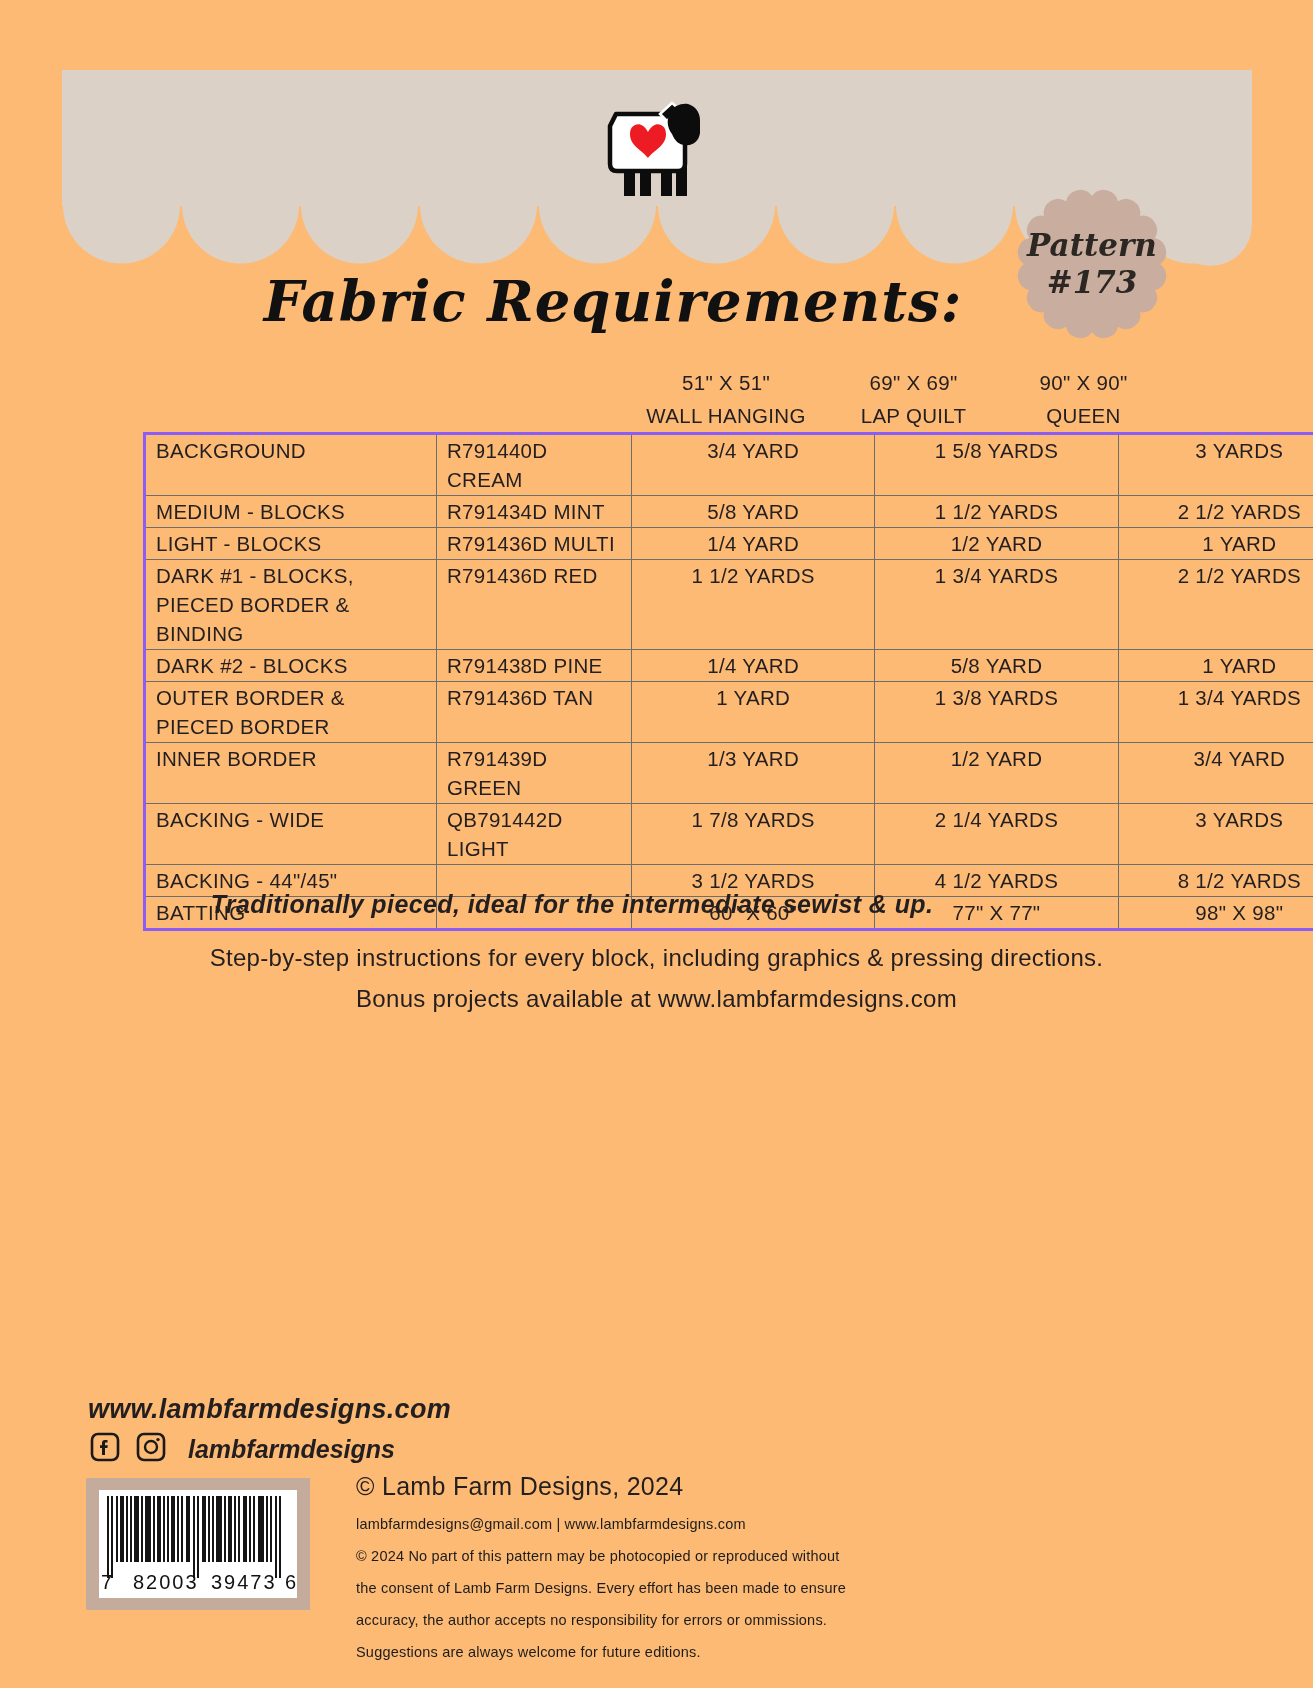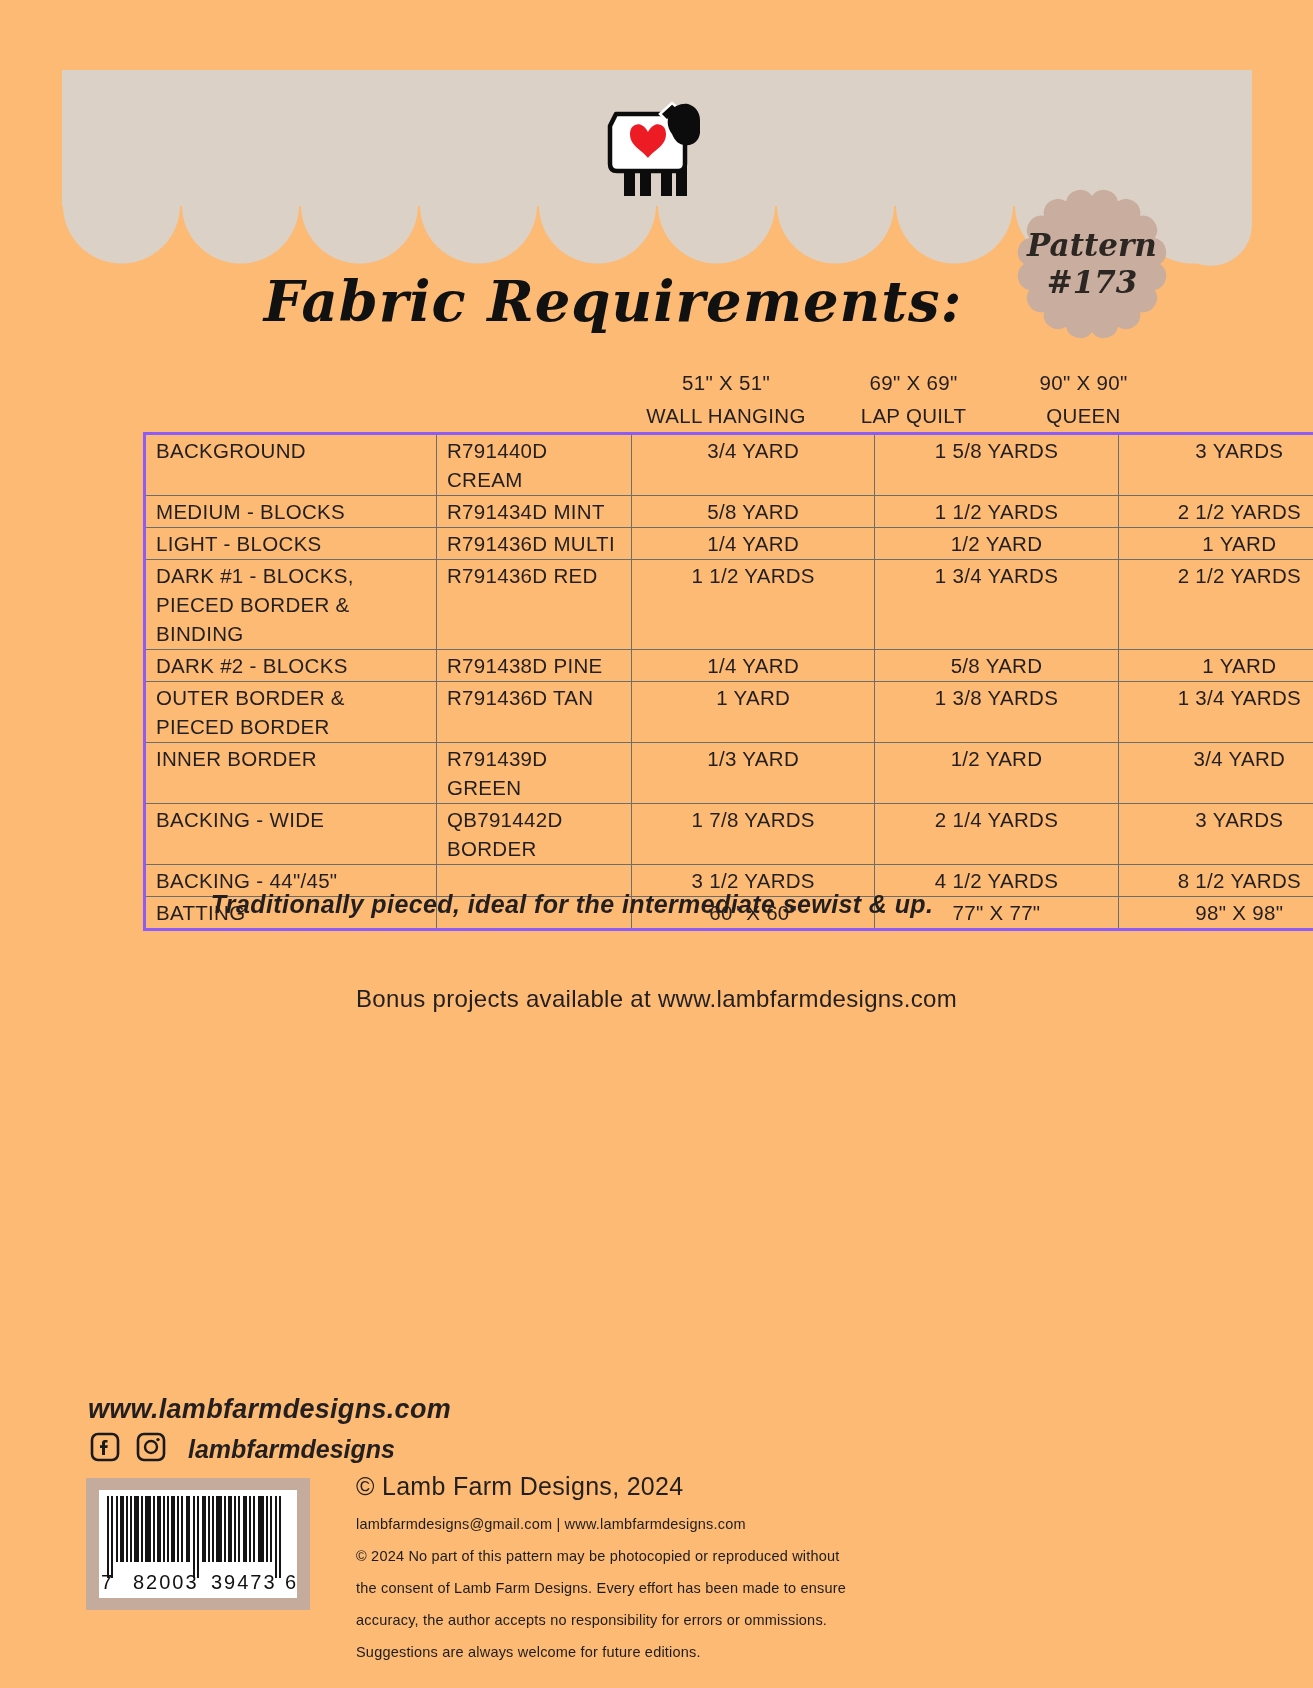--- a/index.html
+++ b/index.html
@@ -208,21 +208,21 @@
         </tr>
         <tr>
           <td class="c-item">INNER BORDER</td>
           <td class="c-fab">R791439D GREEN</td>
           <td class="c-val">1/3 YARD</td>
           <td class="c-val">1/2 YARD</td>
           <td class="c-val">3/4 YARD</td>
         </tr>
         <tr>
           <td class="c-item">BACKING - WIDE</td>
-          <td class="c-fab">QB791442D BORDER</td>
+          <td class="c-fab">QB791442D LIGHT</td>
           <td class="c-val">1 7/8 YARDS</td>
           <td class="c-val">2 1/4 YARDS</td>
           <td class="c-val">3 YARDS</td>
         </tr>
         <tr>
           <td class="c-item">BACKING - 44"/45"</td>
           <td class="c-fab"></td>
           <td class="c-val">3 1/2 YARDS</td>
           <td class="c-val">4 1/2 YARDS</td>
           <td class="c-val">8 1/2 YARDS</td>
@@ -232,20 +232,21 @@
           <td class="c-fab"></td>
           <td class="c-val">60" X 60"</td>
           <td class="c-val">77" X 77"</td>
           <td class="c-val">98" X 98"</td>
         </tr>
       </tbody>
     </table>
   </div>
 
   <div class="tagline">Traditionally pieced, ideal for the intermediate sewist &amp; up.</div>
+  <div class="desc-line1">Step-by-step instructions for every block, including graphics &amp; pressing directions.</div>
   <div class="desc-line2">Bonus projects available at www.lambfarmdesigns.com</div>
 
   <div class="website">www.lambfarmdesigns.com</div>
 
   <div class="social-row">
     <span>
       <svg width="30" height="30" viewBox="0 0 30 30">
         <rect x="2" y="2" width="26" height="26" rx="6" fill="none" stroke="#1a1a1a" stroke-width="2.6"></rect>
         <path d="M17.5,8 h-2.6 c-1.8,0 -2.9,1.1 -2.9,3 v2.2 h-2 v2.9 h2 V23 h3 v-6.9 h2.4 l0.4,-2.9 h-2.8 v-1.7 c0,-0.7 0.3,-1 1,-1 h1.5 Z" fill="#1a1a1a"></path>
       </svg>

